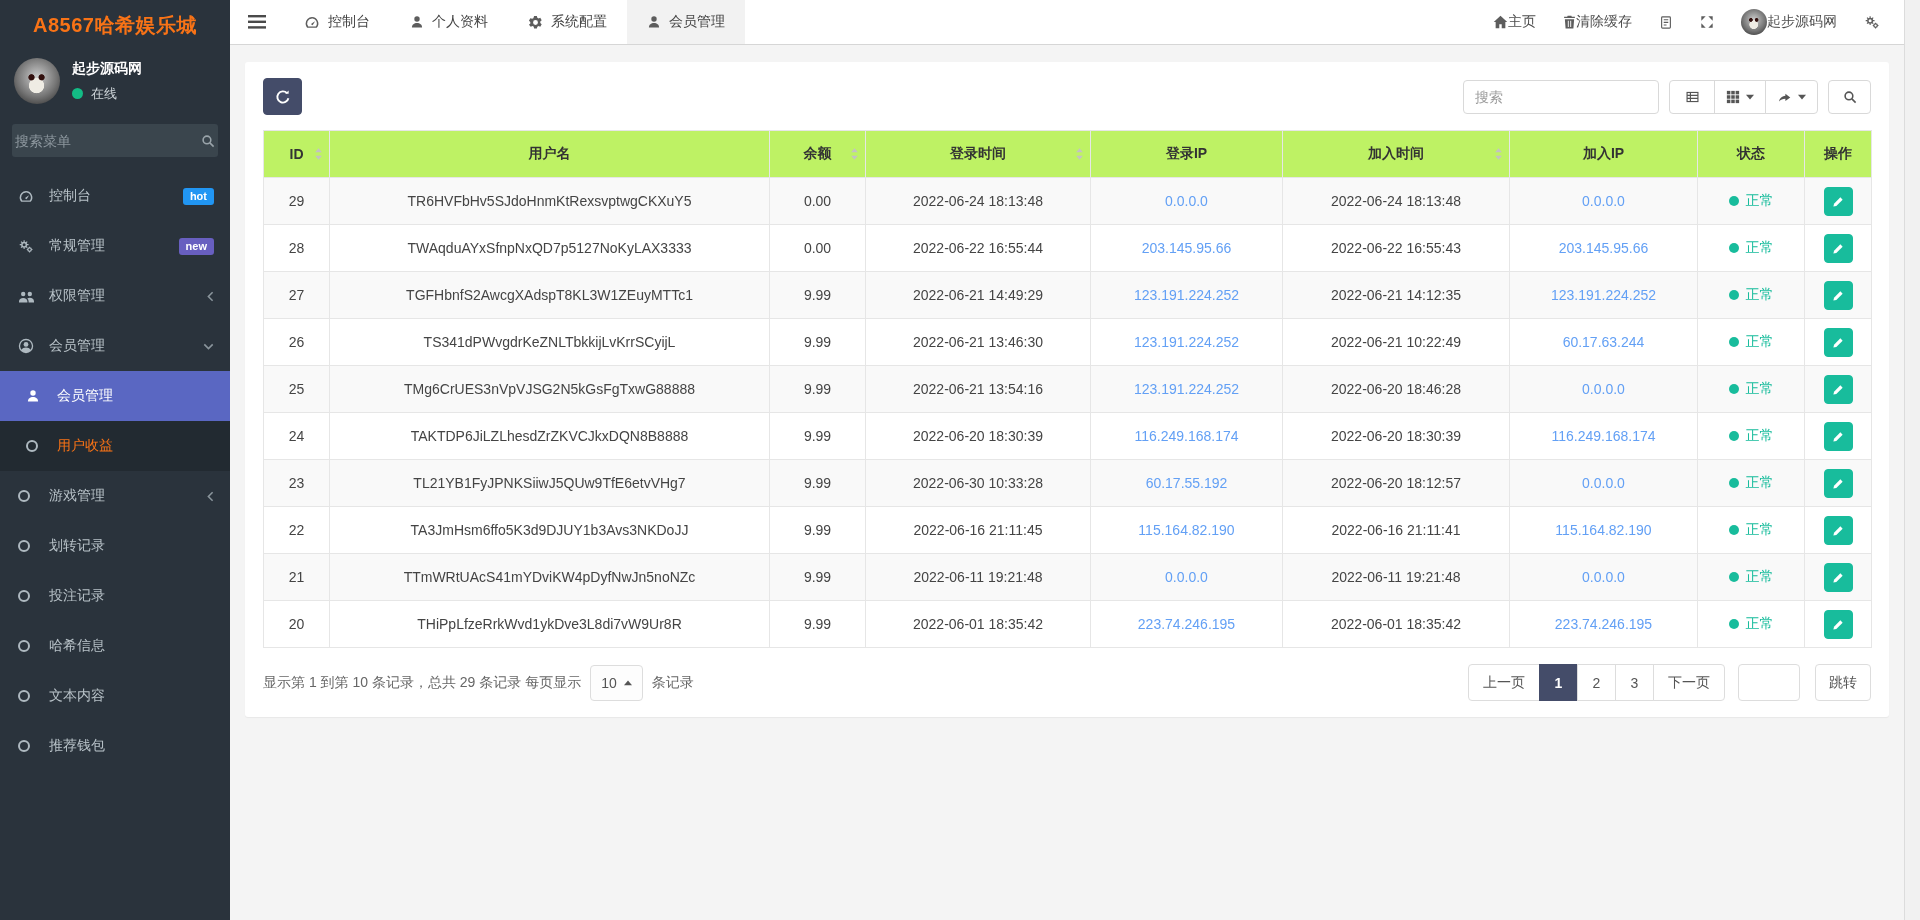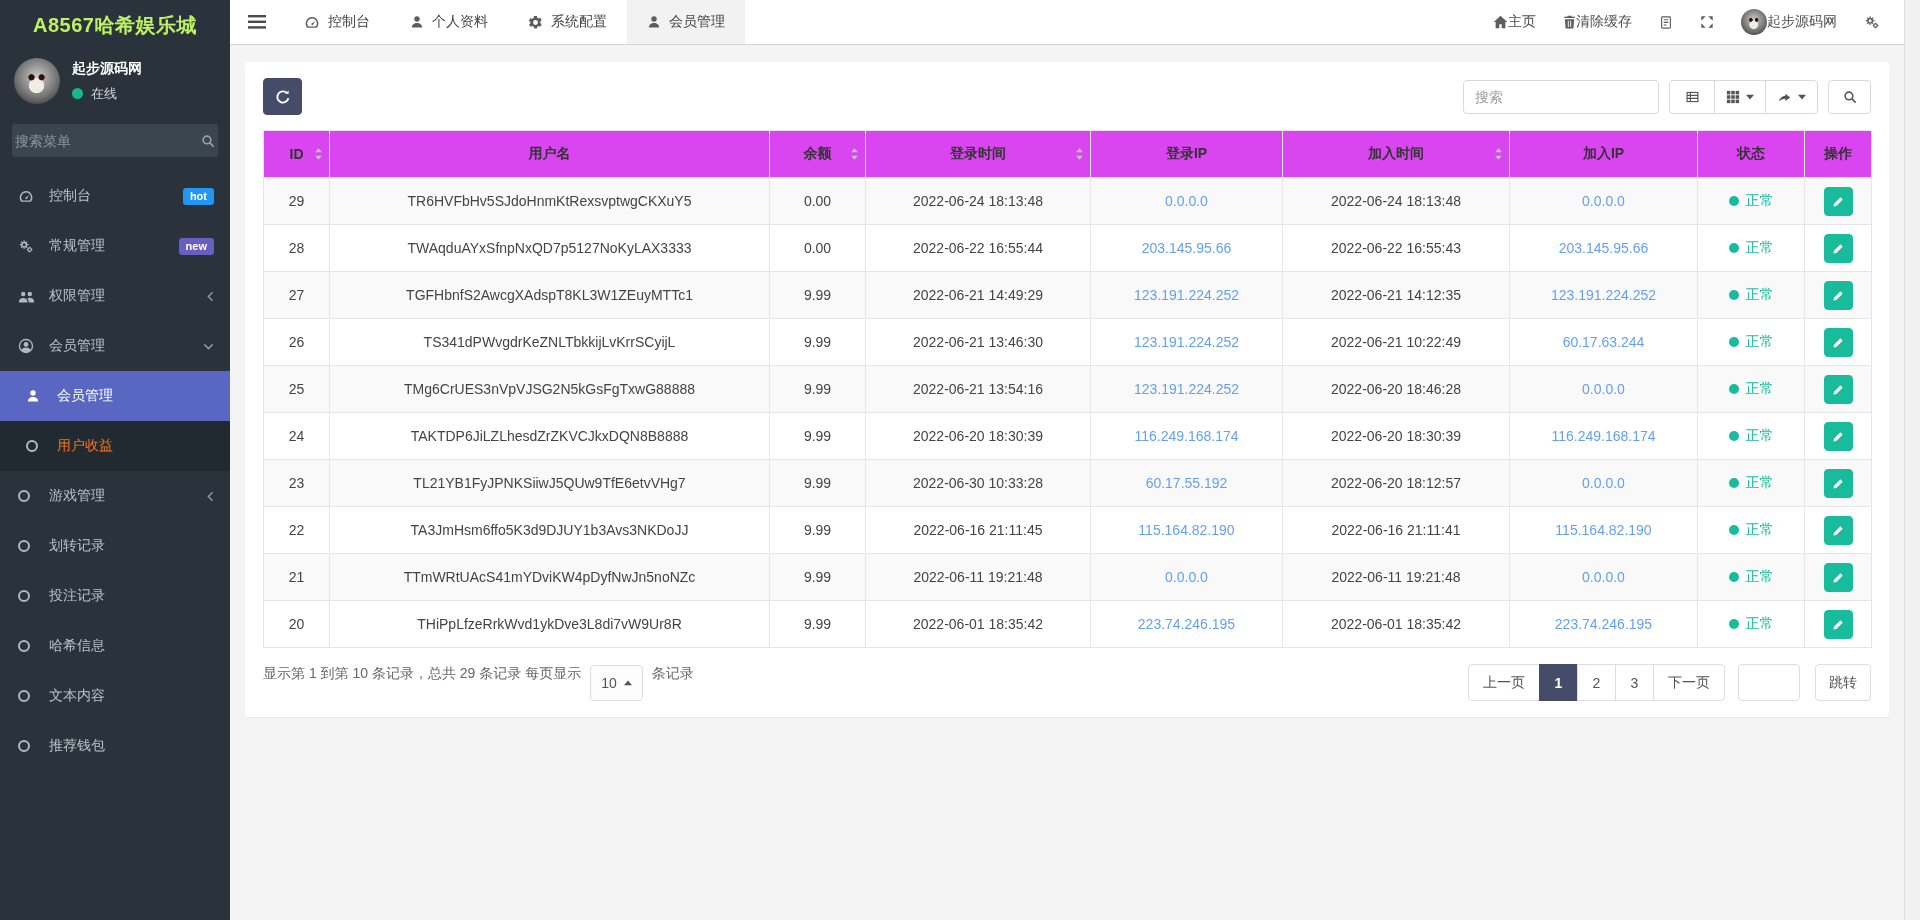--- a/index.html
+++ b/index.html
@@ -4,21 +4,21 @@
 <style>
   * { margin:0; padding:0; box-sizing:border-box; }
   html,body { width:1920px; height:920px; overflow:hidden; }
   body { font-family:"Liberation Sans","DejaVu Sans",sans-serif; background:#f4f4f4; font-size:14px; color:#444; }
 
   
   .scroll-track { position:fixed; top:0; right:0; width:16px; height:100%; background:#f1f1f1; border-left:1px solid #dcdcdc; z-index:50; }
 
   
   .sidebar { position:fixed; left:0; top:0; width:230px; height:100%; background:#2a333c; z-index:40; }
-  .sidebar-header { height:50px; display:flex; align-items:center; justify-content:center; color:#bef264; font-size:20px; font-weight:bold; letter-spacing:.5px; }
+  .sidebar-header { height:50px; display:flex; align-items:center; justify-content:center; color:#f97316; font-size:20px; font-weight:bold; letter-spacing:.5px; }
   .user-panel { display:flex; align-items:center; gap:12px; padding:8px 14px 14px 14px; }
   .avatar-lg { width:46px; height:46px; border-radius:50%; flex:0 0 auto;
     background:
       radial-gradient(circle at 38% 42%, #32100e 0 7%, rgba(0,0,0,0) 9%),
       radial-gradient(circle at 60% 42%, #32100e 0 7%, rgba(0,0,0,0) 9%),
       radial-gradient(circle at 49% 60%, #efece4 0 20%, rgba(0,0,0,0) 22%),
       radial-gradient(circle at 50% 42%, #cdcdcd, #767676 55%, #2d2d2d 95%);
   }
   .user-name { color:#fff; font-weight:bold; font-size:14px; margin-bottom:7px; }
   .user-status { color:#cfd6da; font-size:13px; display:flex; align-items:center; gap:8px; }
@@ -68,33 +68,33 @@
   .search-input::placeholder { color:#9c9c9c; }
   .btn-group { display:flex; margin-left:10px; }
   .tbtn { height:34px; min-width:46px; padding:0 11px; background:#fff; border:1px solid #d9d9d9; display:flex; align-items:center; justify-content:center; gap:6px; color:#555; cursor:pointer; margin-left:-1px; }
   .btn-group .tbtn:first-child { border-radius:4px 0 0 4px; margin-left:0; }
   .btn-group .tbtn:last-child { border-radius:0 4px 4px 0; }
   .tbtn-single { height:34px; width:43px; margin-left:10px; background:#fff; border:1px solid #d9d9d9; border-radius:4px; display:flex; align-items:center; justify-content:center; color:#555; cursor:pointer; }
 
   
   table { width:100%; border-collapse:collapse; table-layout:fixed; margin-top:15px; }
   th, td { border:1px solid #e6e6e6; text-align:center; font-size:14px; height:47px; overflow:hidden; white-space:nowrap; }
-  th { color:#333; font-weight:bold; position:relative; background:#d946ef; }
+  th { color:#333; font-weight:bold; position:relative; background:#bef264; }
   td { color:#444; }
   tbody tr:nth-child(odd) td { background:#f9f9f9; }
   .sorter { position:absolute; right:7px; top:50%; transform:translateY(-50%); display:flex; flex-direction:column; gap:2px; color:#c3c3c3; }
   .sorter svg { display:block; }
   .ip-link { color:#63a0f5; cursor:pointer; text-decoration:none; }
   .cell-status { color:#18bc9c; display:inline-flex; align-items:center; gap:7px; }
   .dot-status { width:10px; height:10px; border-radius:50%; background:#18bc9c; display:inline-block; }
   .btn-edit { width:29px; height:29px; background:#18bc9c; border:1px solid #18bc9c; border-radius:4px; color:#fff; display:inline-flex; align-items:center; justify-content:center; cursor:pointer; vertical-align:middle; }
 
   
   .table-footer { display:flex; align-items:center; margin-top:16px; color:#666; font-size:14px; }
-  .summary { display:flex; align-items:flex-start; }
+  .summary { display:flex; align-items:center; }
   .page-size-btn { display:inline-flex; align-items:center; gap:7px; border:1px solid #ddd; border-radius:4px; padding:0 10px; height:36px; margin:0 9px; background:#fdfdfd; color:#555; cursor:pointer; }
   .pager { margin-left:auto; display:flex; align-items:center; }
   .page-btn { min-width:39px; height:37px; padding:0 14px; border:1px solid #ddd; background:#fff; color:#555; display:flex; align-items:center; justify-content:center; font-size:14px; margin-left:-1px; cursor:pointer; }
   .page-btn:first-child { border-radius:4px 0 0 4px; margin-left:12px; }
   .page-btn:last-child { border-radius:0 4px 4px 0;text-align:right; }
   .page-btn.active { background:#444c69; border-color:#444c69; color:#fff; font-weight:bold; }
   .jump-input { width:62px; height:37px; border:1px solid #ddd; border-radius:4px; margin-left:13px; outline:none; font-family:inherit; font-size:14px; text-align:center; color:#555; }
   .jump-btn { height:37px; padding:0 13px; border:1px solid #ddd; border-radius:4px; background:#fff; color:#555; margin-left:15px; font-size:14px; cursor:pointer; }
   .icn svg { display:block; }
 </style>

